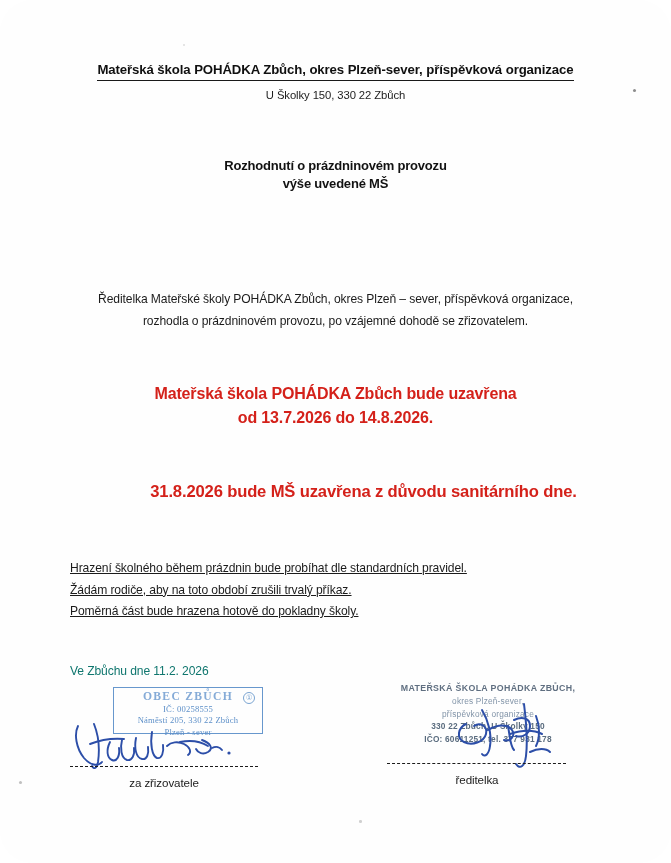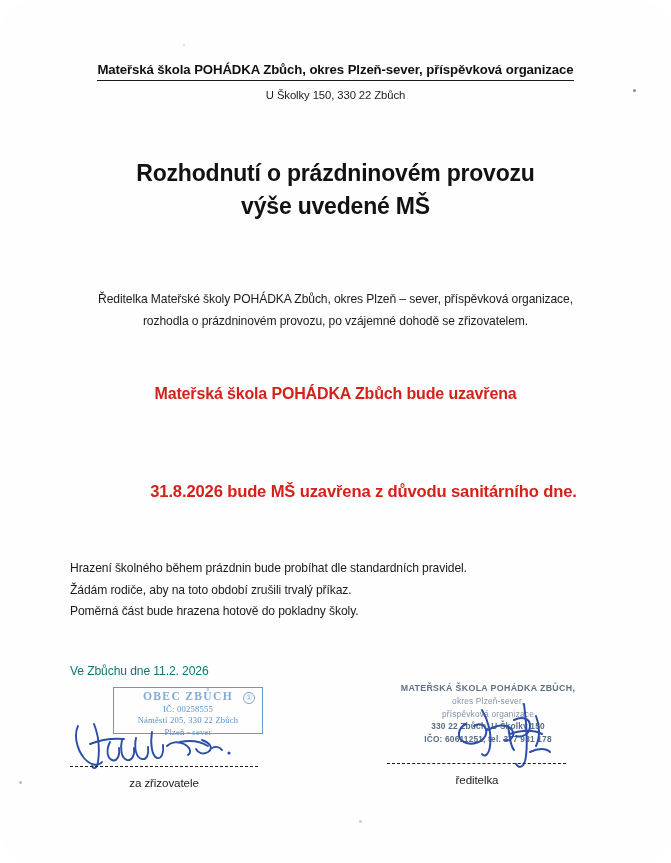--- a/index.html
+++ b/index.html
@@ -49,21 +49,21 @@
     letter-spacing: -0.1px;
   }
 
   
   .doc-title {
     position: absolute;
     left: 0;
     top: 157px;
     width: 671px;
     text-align: center;
-    font-size: 23px;
+    font-size: 13px;
     font-weight: bold;
     line-height: 1.42;
     letter-spacing: -0.2px;
     color: #121212;
   }
   .doc-title .l2 { display: block; }
 
   
   .intro {
     position: absolute;
@@ -104,20 +104,21 @@
   .payment {
     position: absolute;
     left: 70px;
     top: 558px;
     width: 520px;
     text-align: left;
     font-size: 12.1px;
     line-height: 1.78;
     color: #1b1b1b;
     letter-spacing: -0.1px;
+    text-decoration: underline;
   }
   .payment span { display: block; }
 
   
   .place-date {
     position: absolute;
     left: 70px;
     top: 664px;
     font-size: 12.1px;
     color: #0f766e;
@@ -244,20 +245,21 @@
     <span class="l2">výše uvedené MŠ</span>
   </div>
 
   <div class="intro">
     <span>Ředitelka Mateřské školy POHÁDKA Zbůch, okres Plzeň – sever, příspěvková organizace,</span>
     <span>rozhodla o prázdninovém provozu, po vzájemné dohodě se zřizovatelem.</span>
   </div>
 
   <div class="notice notice-closure" id="notice-closure" style="color: rgb(212, 33, 26);">
     <span>Mateřská škola POHÁDKA Zbůch bude uzavřena</span>
+    <span>od 13.7.2026 do 14.8.2026.</span>
   </div>
 
   <div class="notice notice-sanitary" id="notice-sanitary" style="color: rgb(212, 33, 26);">
     <span>31.8.2026 bude MŠ uzavřena z důvodu sanitárního dne.</span>
   </div>
 
   <div class="payment">
     <span>Hrazení školného během prázdnin bude probíhat dle standardních pravidel.</span>
     <span>Žádám rodiče, aby na toto období zrušili trvalý příkaz.</span>
     <span>Poměrná část bude hrazena hotově do pokladny školy.</span>

